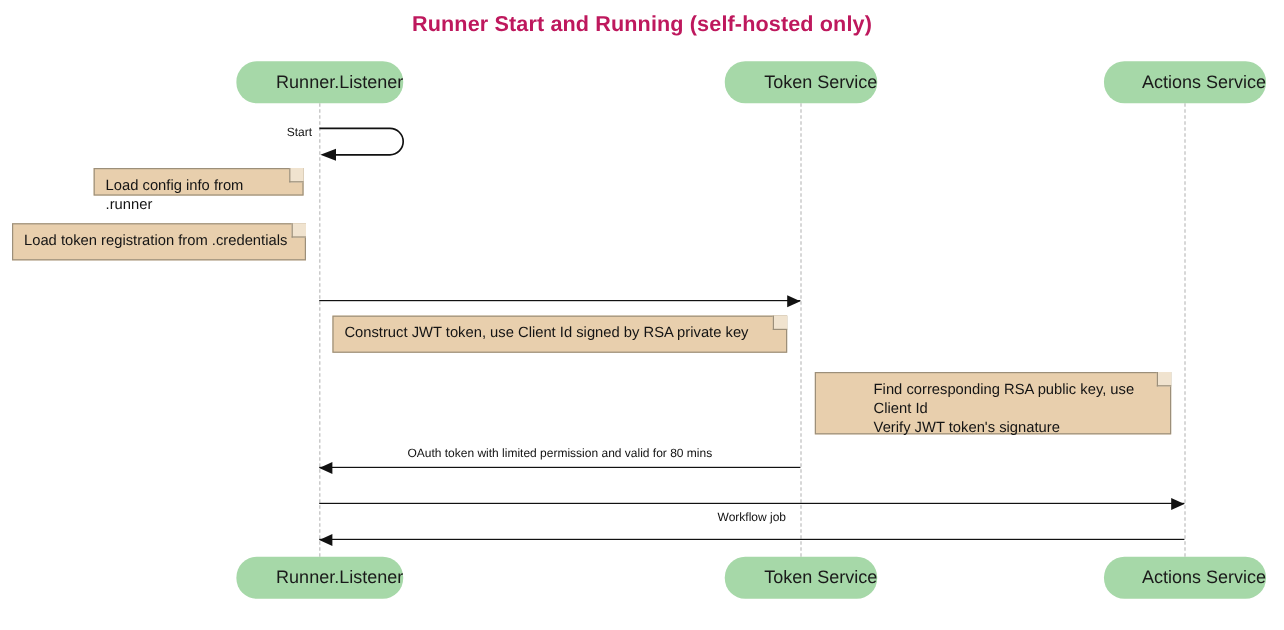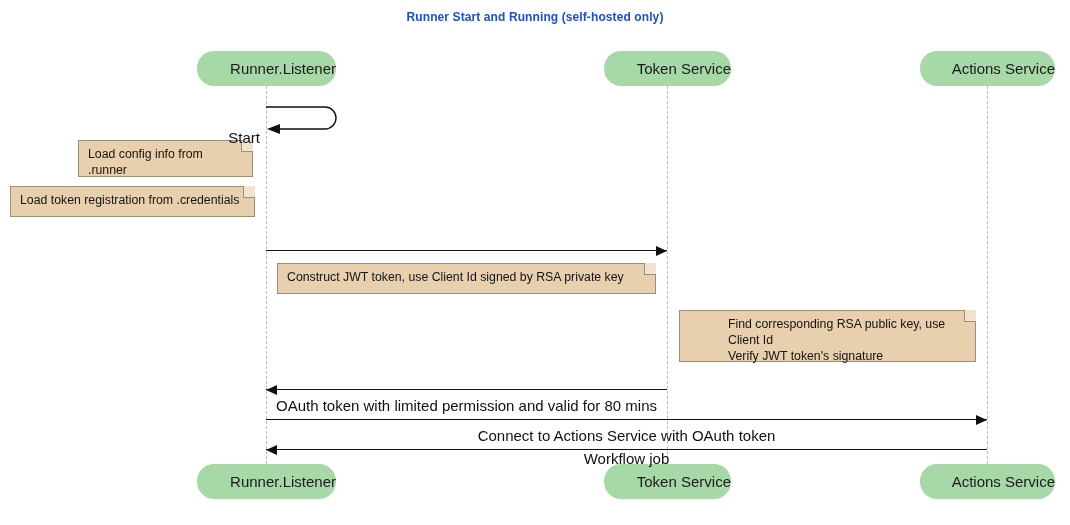--- a/index.html
+++ b/index.html
@@ -10,23 +10,23 @@
     position:relative;
     overflow:hidden;
     color:#000000;
   }
   #canvas{position:absolute;left:0;top:0;width:1070px;height:525px;}
 
   .diagram-title{
     position:absolute;
     left:0;top:10px;width:1070px;
     text-align:center;
-    font-size:12px;
+    font-size:18px;
     font-weight:bold;
-    color:#1d4ed8;
+    color:#be185d;
     letter-spacing:.1px;
   }
 
   
   .lifeline{
     position:absolute;
     width:0;
     border-left:1px dashed #bdbdbd;
   }
 
@@ -65,25 +65,24 @@
   }
 
   
   .msg-line{
     position:absolute;
     height:0;
     border-top:1.4px solid #111111;
   }
   .msg-label{
     position:absolute;
-    font-size:15px;
+    font-size:10px;
     color:#111111;
     white-space:nowrap;
     text-align:center;
-    margin-top:24px;
   }
   .arrow-right{
     position:absolute;
     width:0;height:0;
     border-top:5px solid transparent;
     border-bottom:5px solid transparent;
     border-left:11px solid #111111;
   }
   .arrow-left{
     position:absolute;
@@ -106,33 +105,32 @@
   <div class="diagram-title">Runner Start and Running (self-hosted only)</div>
 <div class="lifeline" style="left: 266px; top: 86px; height: 378px;"></div>
     <div class="lifeline" style="left: 667px; top: 86px; height: 378px;"></div>
     <div class="lifeline" style="left: 987px; top: 86px; height: 378px;"></div>
     <div class="participant" style="left: 197px; top: 51px; width: 139px;">Runner.Listener</div>
     <div class="participant" style="left: 197px; top: 464px; width: 139px;">Runner.Listener</div>
     <div class="participant" style="left: 604px; top: 51px; width: 127px;">Token Service</div>
     <div class="participant" style="left: 604px; top: 464px; width: 127px;">Token Service</div>
     <div class="participant" style="left: 920px; top: 51px; width: 135px;">Actions Service</div>
     <div class="participant" style="left: 920px; top: 464px; width: 135px;">Actions Service</div>
-    <div class="note" style="left: 78px; top: 140px; width: 175px; height: 37px;"><span>Load config info from .runner</span><div class="dogear"></div></div>
+    <div class="note" style="left: 78px; top: 140px; width: 175px; height: 23px;"><span>Load config info from .runner</span><div class="dogear"></div></div>
     <div class="note" style="left: 10px; top: 186px; width: 245px; height: 31px;"><span>Load token registration from .credentials</span><div class="dogear"></div></div>
     <div class="note" style="left: 277px; top: 263px; width: 379px; height: 31px;"><span>Construct JWT token, use Client Id signed by RSA private key</span><div class="dogear"></div></div>
     <div class="note" style="left: 679px; top: 310px; width: 297px; height: 52px; padding-left: 48px;"><span>Find corresponding RSA public key, use Client Id
 Verify JWT token's signature</span><div class="dogear"></div></div>
     <div class="msg-line" style="left: 266px; top: 250px; width: 401px;"></div>
     <div class="arrow-right" style="left: 656px; top: 245.6px;"></div>
     <div class="msg-line" style="left: 266px; top: 389px; width: 401px;"></div>
     <div class="arrow-left" style="left: 266px; top: 384.6px;"></div>
     <div class="msg-label" style="left: 266px; width: 401px; top: 373px;">OAuth token with limited permission and valid for 80 mins</div>
     <div class="msg-line" style="left: 266px; top: 419px; width: 721px;"></div>
     <div class="arrow-right" style="left: 976px; top: 414.6px;"></div>
-    <div class="msg-label" style="left: 266px; width: 721px; top: 403px;">Connect to Actions Service with OAuth token</div>
     <div class="msg-line" style="left: 266px; top: 449px; width: 721px;"></div>
     <div class="arrow-left" style="left: 266px; top: 444.6px;"></div>
     <div class="msg-label" style="left: 266px; width: 721px; top: 426px;">Workflow job</div>
     <div class="self-loop" style="left: 266px; top: 105px;">
       <svg width="76" height="34">
         <path d="M0 2 H59 A11 11 0 0 1 59 24 H14" fill="none" stroke="#111111" stroke-width="1.4"></path>
         <path d="M14 19 L14 29 L1 24 Z" fill="#111111"></path>
       </svg>
     </div>
     <div class="msg-label" style="left: 186px; width: 74px; text-align: right; top: 105px;">Start</div>

